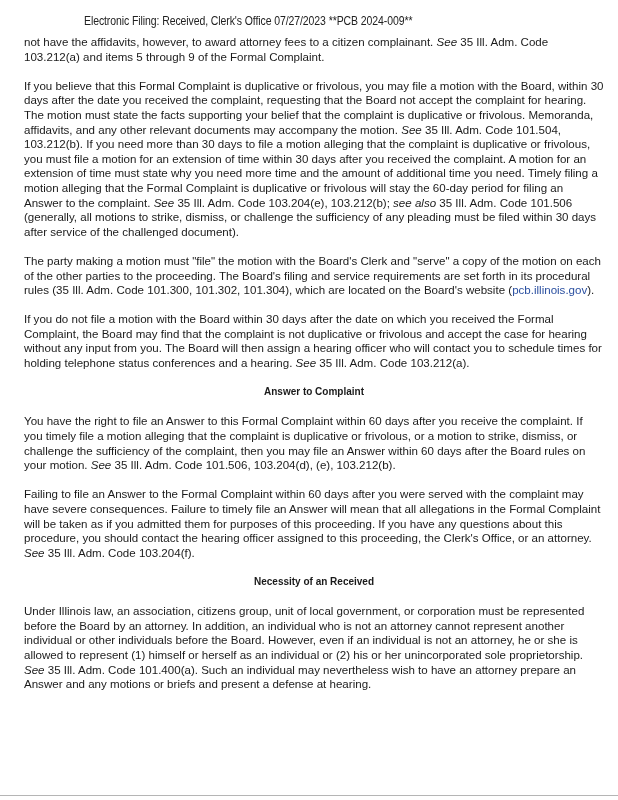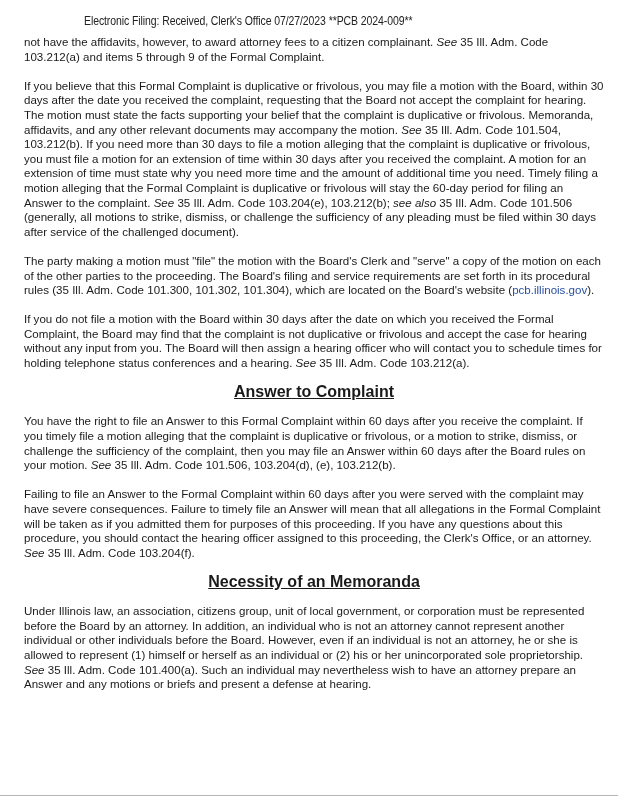--- a/index.html
+++ b/index.html
@@ -2,21 +2,21 @@
 <html><head>
 <meta charset="utf-8">
 <style>
   html, body { margin: 0; padding: 0; background: #ffffff; }
   body { width: 618px; height: 800px; position: relative; overflow: hidden;
          font-family: "Liberation Sans", sans-serif; color: #1a1a1a; }
   .header { position: absolute; left: 84px; top: 14px; font-size: 12.2px; color: #222;
             transform: scaleX(0.86); transform-origin: left top; white-space: nowrap; letter-spacing: -0.1px; }
   .content { position: absolute; left: 24px; top: 35px; width: 580px; font-size: 11.55px; line-height: 14.6px; }
   .content p { margin: 0 0 14.6px 0; }
-  .heading { text-align: center; font-weight: bold; text-decoration: underline; margin: 0 0 14.6px 0; font-size: 16px; }
+  .heading { text-align: center; font-weight: bold; margin: 0 0 14.6px 0; font-size: 10px; }
   em { }
   .link { color: #2a4fa0; }
   .bottom-rule { position: absolute; left: 0; top: 795px; width: 618px; height: 1px; background: #b5b5b5; }
 </style>
 </head>
 <body>
 
 <div class="header">Electronic Filing: Received, Clerk's Office 07/27/2023 **PCB 2024-009**</div>
 
 <div class="content">
@@ -27,18 +27,18 @@
   <p><span>The party making a motion must "file" the motion with the Board's Clerk and "serve" a copy of the motion on each of the other parties to the proceeding.  The Board's filing and service requirements are set forth in its procedural rules (35 Ill. Adm. Code 101.300, 101.302, 101.304), which are located on the Board's website (</span><span class="link">pcb.illinois.gov</span><span>).</span></p>
 
   <p><span>If you do not file a motion with the Board within 30 days after the date on which you received the Formal Complaint, the Board may find that the complaint is not duplicative or frivolous and accept the case for hearing without any input from you.  The Board will then assign a hearing officer who will contact you to schedule times for holding telephone status conferences and a hearing.  </span><em>See</em><span> 35 Ill. Adm. Code 103.212(a).</span></p>
 
   <div class="heading">Answer to Complaint</div>
 
   <p><span>You have the right to file an Answer to this Formal Complaint within 60 days after you receive the complaint.  If you timely file a motion alleging that the complaint is duplicative or frivolous, or a motion to strike, dismiss, or challenge the sufficiency of the complaint, then you may file an Answer within 60 days after the Board rules on your motion.  </span><em>See</em><span> 35 Ill. Adm. Code 101.506, 103.204(d), (e), 103.212(b).</span></p>
 
   <p><span>Failing to file an Answer to the Formal Complaint within 60 days after you were served with the complaint may have severe consequences.  Failure to timely file an Answer will mean that all allegations in the Formal Complaint will be taken as if you admitted them for purposes of this proceeding.  If you have any questions about this procedure, you should contact the hearing officer assigned to this proceeding, the Clerk's Office, or an attorney.  </span><em>See</em><span> 35 Ill. Adm. Code 103.204(f).</span></p>
 
-  <div class="heading">Necessity of an Memoranda</div>
+  <div class="heading">Necessity of an Received</div>
 
   <p><span>Under Illinois law, an association, citizens group, unit of local government, or corporation must be represented before the Board by an attorney.  In addition, an individual who is not an attorney cannot represent another individual or other individuals before the Board.  However, even if an individual is not an attorney, he or she is allowed to represent (1) himself or herself as an individual or (2) his or her unincorporated sole proprietorship.  </span><em>See</em><span> 35 Ill. Adm. Code 101.400(a).  Such an individual may nevertheless wish to have an attorney prepare an Answer and any motions or briefs and present a defense at hearing.</span></p>
 </div>
 
 <div class="bottom-rule"></div>
 
 </body></html>

